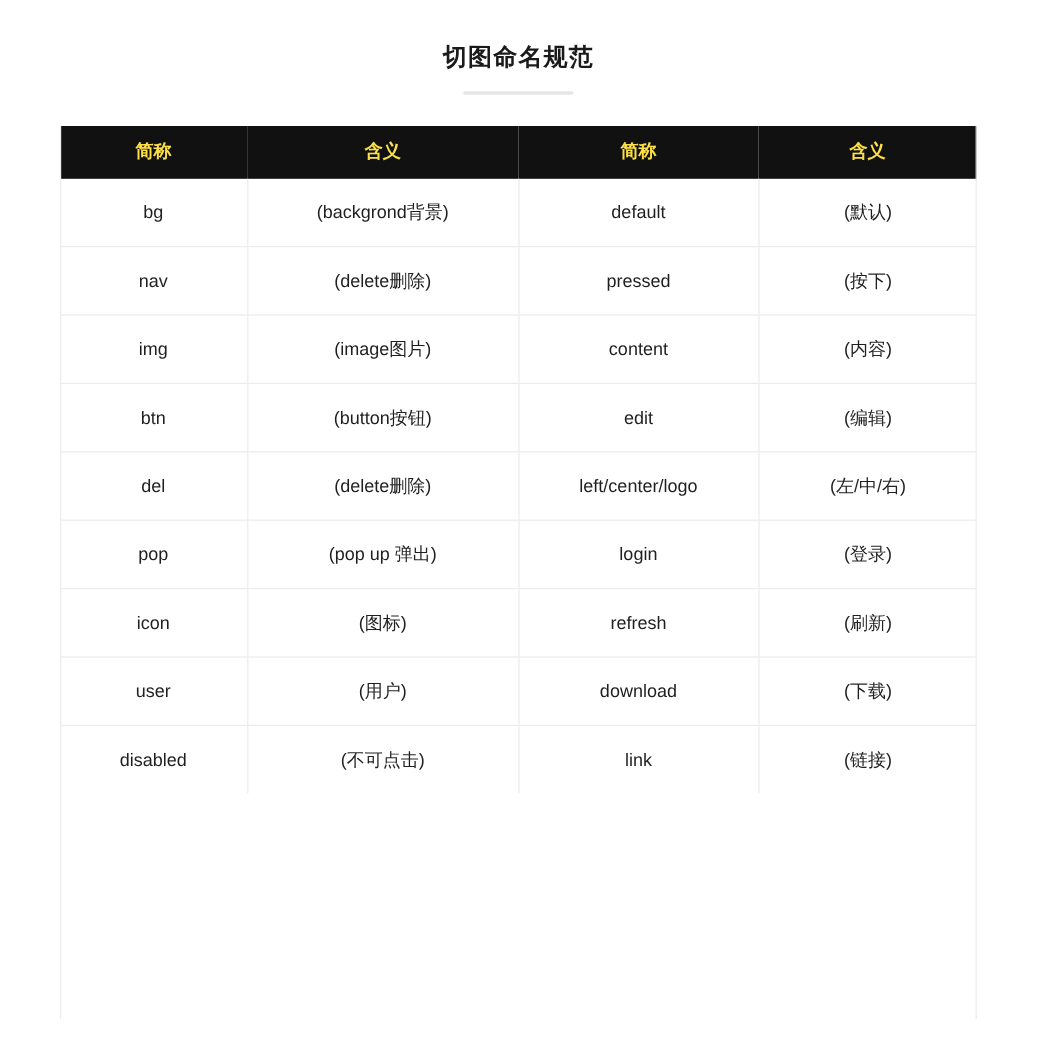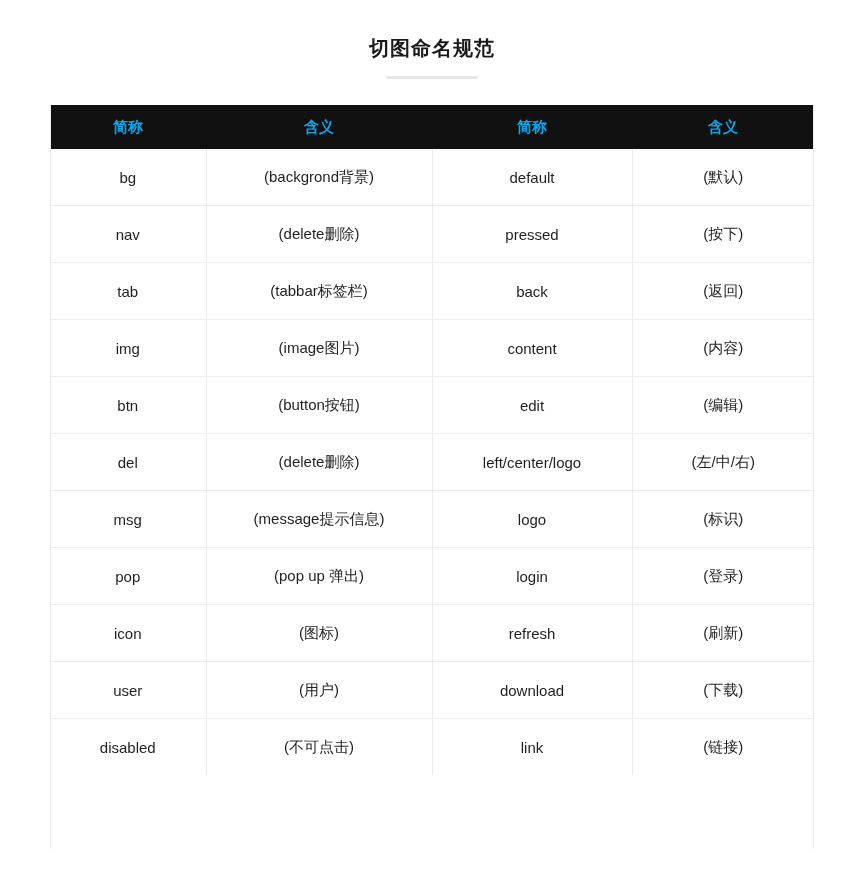--- a/index.html
+++ b/index.html
@@ -41,21 +41,21 @@
   .table-wrap {
     margin: 26px 50px 0 50px;
   }
   table.naming-table {
     width: 764px;
     border-collapse: collapse;
     table-layout: fixed;
   }
   table.naming-table thead th {
     background: #111111;
-    color: #0ea5e9;
+    color: #fde047;
     font-size: 15px;
     font-weight: 700;
     height: 44px;
     line-height: 44px;
     padding: 0;
     text-align: center;
     border: none;
   }
   table.naming-table tbody td {
     height: 56px;
@@ -130,48 +130,36 @@
           <td>default</td>
           <td>(默认)</td>
         </tr>
         <tr>
           <td>nav</td>
           <td>(delete删除)</td>
           <td>pressed</td>
           <td>(按下)</td>
         </tr>
         <tr>
-          <td>tab</td>
-          <td>(tabbar标签栏)</td>
-          <td>back</td>
-          <td>(返回)</td>
-        </tr>
-        <tr>
           <td>img</td>
           <td>(image图片)</td>
           <td>content</td>
           <td>(内容)</td>
         </tr>
         <tr>
           <td>btn</td>
           <td>(button按钮)</td>
           <td>edit</td>
           <td>(编辑)</td>
         </tr>
         <tr>
           <td>del</td>
           <td>(delete删除)</td>
           <td>left/center/logo</td>
           <td>(左/中/右)</td>
-        </tr>
-        <tr>
-          <td>msg</td>
-          <td>(message提示信息)</td>
-          <td>logo</td>
-          <td>(标识)</td>
         </tr>
         <tr>
           <td>pop</td>
           <td>(pop up 弹出)</td>
           <td>login</td>
           <td>(登录)</td>
         </tr>
         <tr>
           <td>icon</td>
           <td>(图标)</td>

